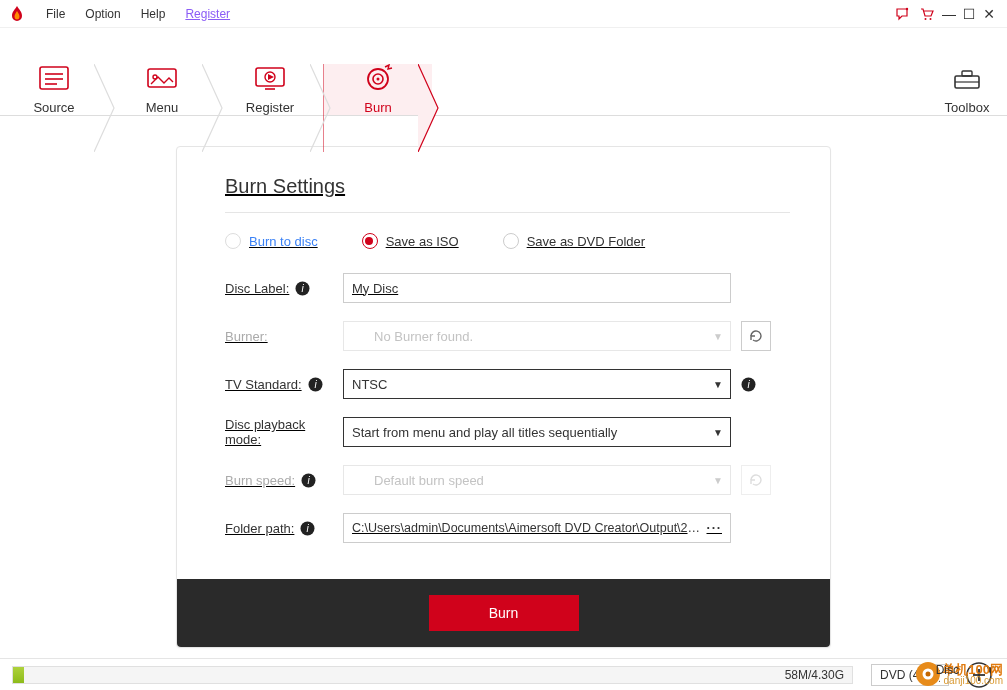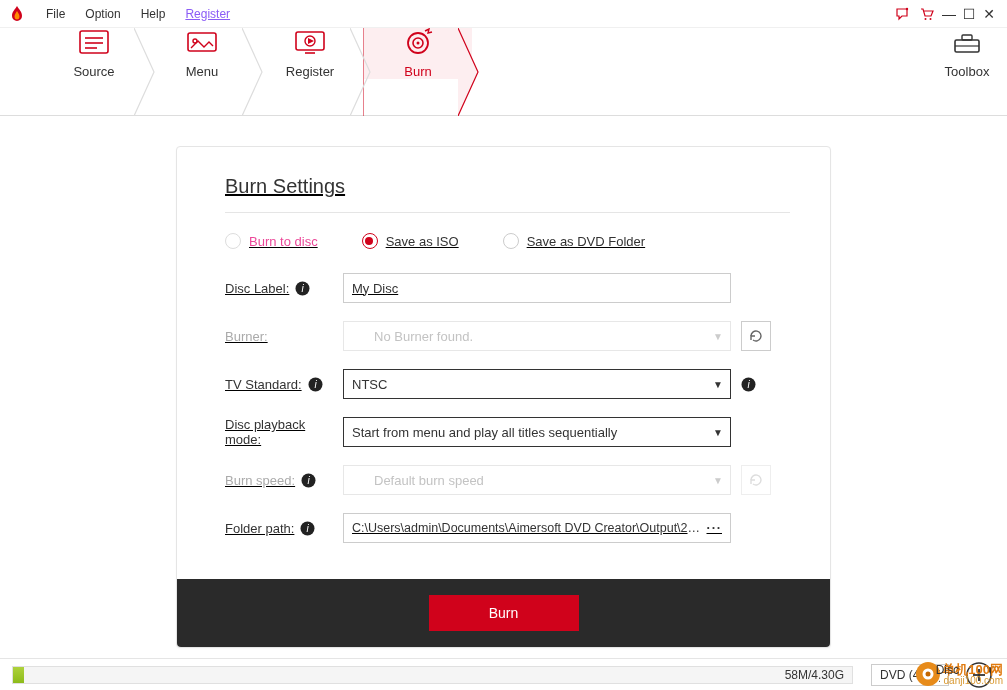--- a/index.html
+++ b/index.html
@@ -8,39 +8,39 @@
 
 .menu-bar { height: 28px; display: flex; align-items: center; padding: 0 8px; border-bottom: 1px solid #f0f0f0; }
 .app-logo { width: 18px; height: 18px; margin-right: 10px; }
 .menu-item { font-size: 12px; color: #333; padding: 0 10px; cursor: pointer; }
 .menu-register { color: #8b5cf6; text-decoration: underline; }
 .menu-spacer { flex: 1; }
 .title-icon { width: 16px; height: 16px; margin: 0 4px; cursor: pointer; display: flex; align-items: center; justify-content: center; }
 .win-btn { width: 20px; height: 18px; display: flex; align-items: center; justify-content: center; cursor: pointer; font-size: 14px; color: #333; }
 
 
-.nav-steps { height: 88px; display: flex; align-items: flex-start; border-bottom: 1px solid #ddd; position: relative; padding-left: 40px; }
+.nav-steps { height: 88px; display: flex; align-items: flex-end; border-bottom: 1px solid #ddd; position: relative; }
 .step { width: 108px; display: flex; flex-direction: column; align-items: center; justify-content: center; position: relative; cursor: pointer; }
 .step-icon { width: 34px; height: 28px; margin-bottom: 8px; }
 .step-label { font-size: 13px; color: #333; }
 .step-active { background: #fdeef0; }
 .step-active .step-label { color: #d0021b; }
 .step-chevron { position: absolute; right: -14px; top: 0; width: 28px; height: 88px; z-index: 2; pointer-events: none; }
 .nav-spacer { flex: 1; }
 .toolbox { width: 80px; display: flex; flex-direction: column; align-items: center; justify-content: center; cursor: pointer; }
 
 
 .card { width: 655px; margin: 30px auto 0; border: 1px solid #e5e5e5; border-radius: 4px; background: #fff; box-shadow: 0 1px 2px rgba(0,0,0,0.03); }
 .card-inner { padding: 28px 40px 18px 48px; text-decoration: underline; }
 .card-title { font-size: 20px; font-weight: 400; color: #333; margin-bottom: 14px; }
 .card-divider { border: none; border-top: 1px solid #e5e5e5; margin-bottom: 20px; }
 
 .radio-row { display: flex; align-items: center; gap: 44px; margin-bottom: 24px; }
 .radio-opt { display: flex; align-items: center; gap: 8px; cursor: pointer; font-size: 13px; color: #333; }
-.radio-opt.disabled { color: #ec4899; cursor: default; }
+.radio-opt.disabled { color: #3b82f6; cursor: default; }
 .radio-circle { width: 16px; height: 16px; border: 1.5px solid #ccc; border-radius: 50%; display: inline-block; position: relative; }
 .radio-opt.selected .radio-circle { border-color: #d0021b; }
 .radio-opt.selected .radio-circle::after { content: ""; position: absolute; top: 2.5px; left: 2.5px; width: 8px; height: 8px; background: #d0021b; border-radius: 50%; }
 .radio-opt.disabled .radio-circle { border-color: #ddd; }
 
 .field-row { display: flex; align-items: center; margin-bottom: 18px; }
 .field-label { width: 118px; font-size: 13px; color: #333; display: flex; align-items: center; }
 .field-label.disabled { color: #aaa; }
 .info-icon { width: 15px; height: 15px; margin-left: 6px; display: inline-flex; align-items: center; justify-content: center; }
 .text-input { width: 388px; height: 30px; border: 1px solid #ccc; padding: 0 8px; font-size: 13px; color: #333; background: #fff; }

